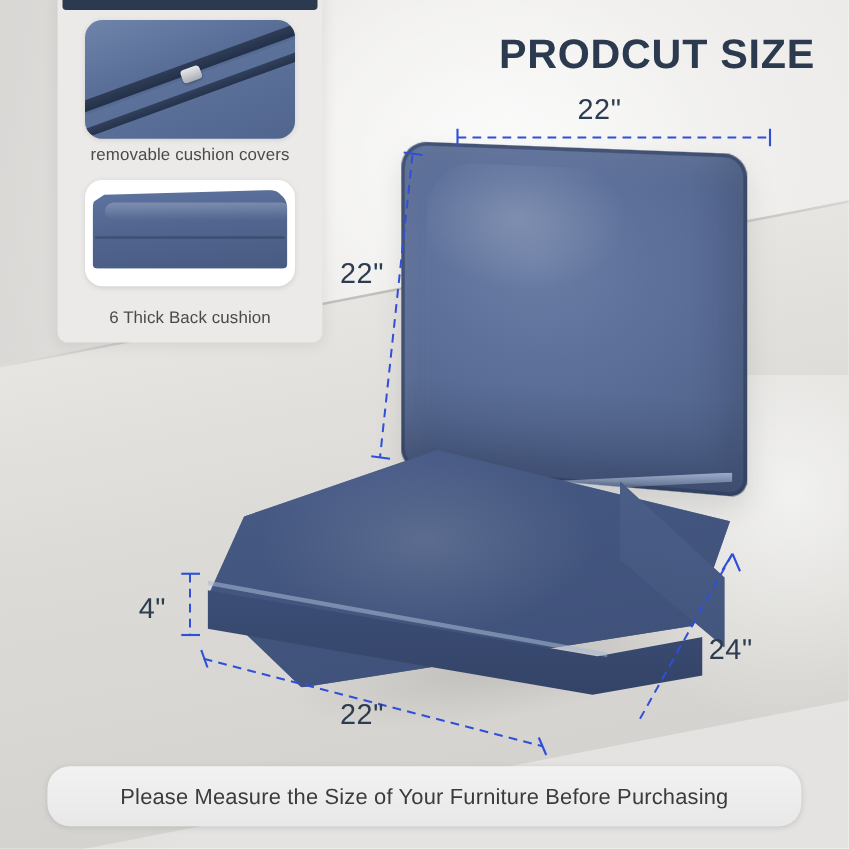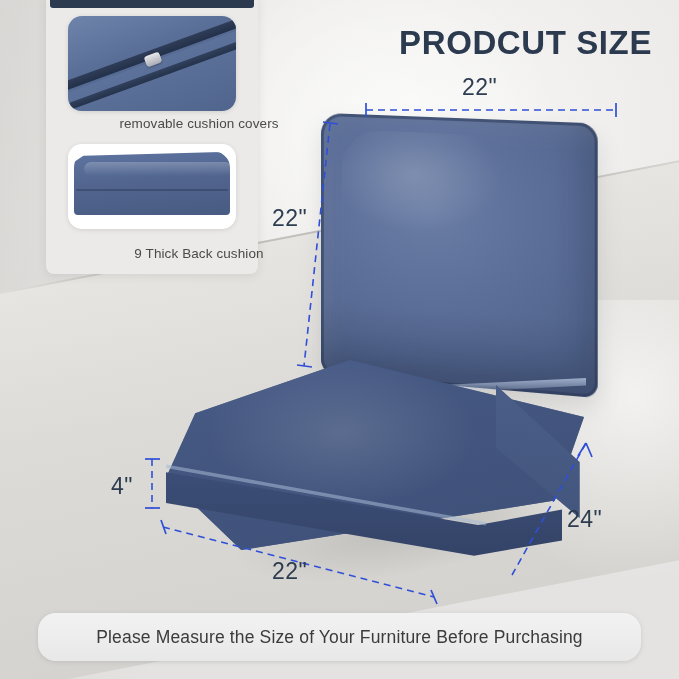--- a/index.html
+++ b/index.html
@@ -98,21 +98,20 @@
   .thumb-b { top: 148px; height: 85px; background: #ffffff; }
 
   .caption {
     position: absolute;
     left: 0;
     width: 212px;
     text-align: center;
     color: #4a4a4a;
     font-size: 13.5px;
     letter-spacing: 0.1px;
-    padding-left: 47px;
   }
   .caption-a { top: 120px; }
   .caption-b { top: 250px; }
 
   
   .zip-fabric-top {
     position: absolute;
     left: -20%; top: -40%;
     width: 150%; height: 110%;
     background: linear-gradient(180deg, #7287ad 0%, #5a6f98 60%, #4e6289 100%);
@@ -382,20 +381,20 @@
       <div class="zip-slider"></div>
     </div>
     <div class="caption caption-a">removable cushion covers</div>
 
     <div class="thumb thumb-b">
       <div class="bc-body">
         <div class="bc-top-hi"></div>
       </div>
       <div class="bc-seam"></div>
     </div>
-    <div class="caption caption-b">9 Thick Back cushion</div>
+    <div class="caption caption-b">6 Thick Back cushion</div>
   </div>
 
   <div class="banner">
     <span class="banner-text">Please Measure the Size of Your Furniture Before Purchasing</span>
   </div>
 
 </div>
 
 </body></html>

